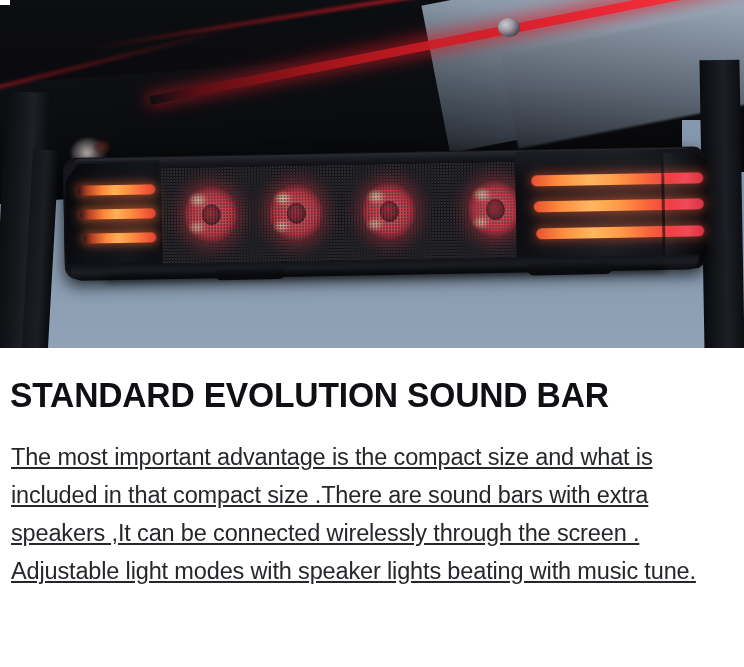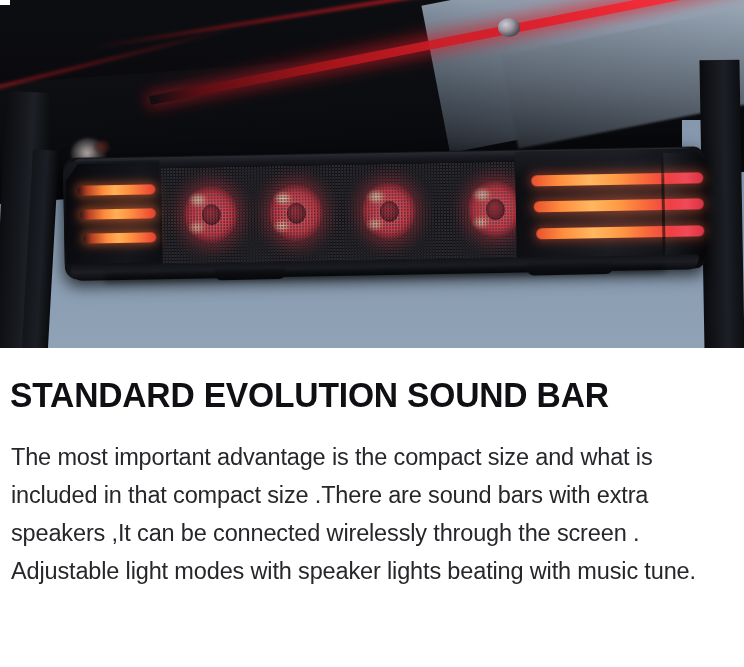--- a/index.html
+++ b/index.html
@@ -440,20 +440,21 @@
   }
   .product-desc {
     margin: 23px 0 0 1px;
     font-family: "Liberation Sans", sans-serif;
     font-size: 23.5px;
     font-weight: 400;
     color: #26262b;
     line-height: 38px;
     letter-spacing: -0.15px;
     max-width: 728px;
+    text-decoration: underline;
   }
 </style>
 </head>
 <body>
 
 <div class="product-photo">
 
   <div class="wall"></div>
 
   <div class="desk-under"></div>

